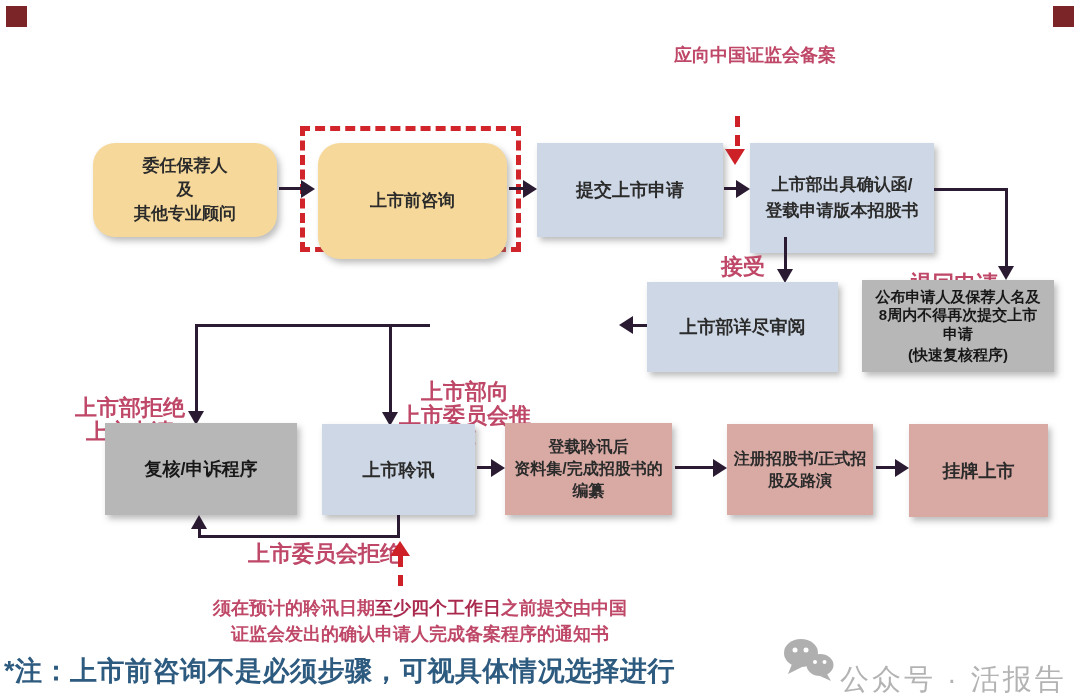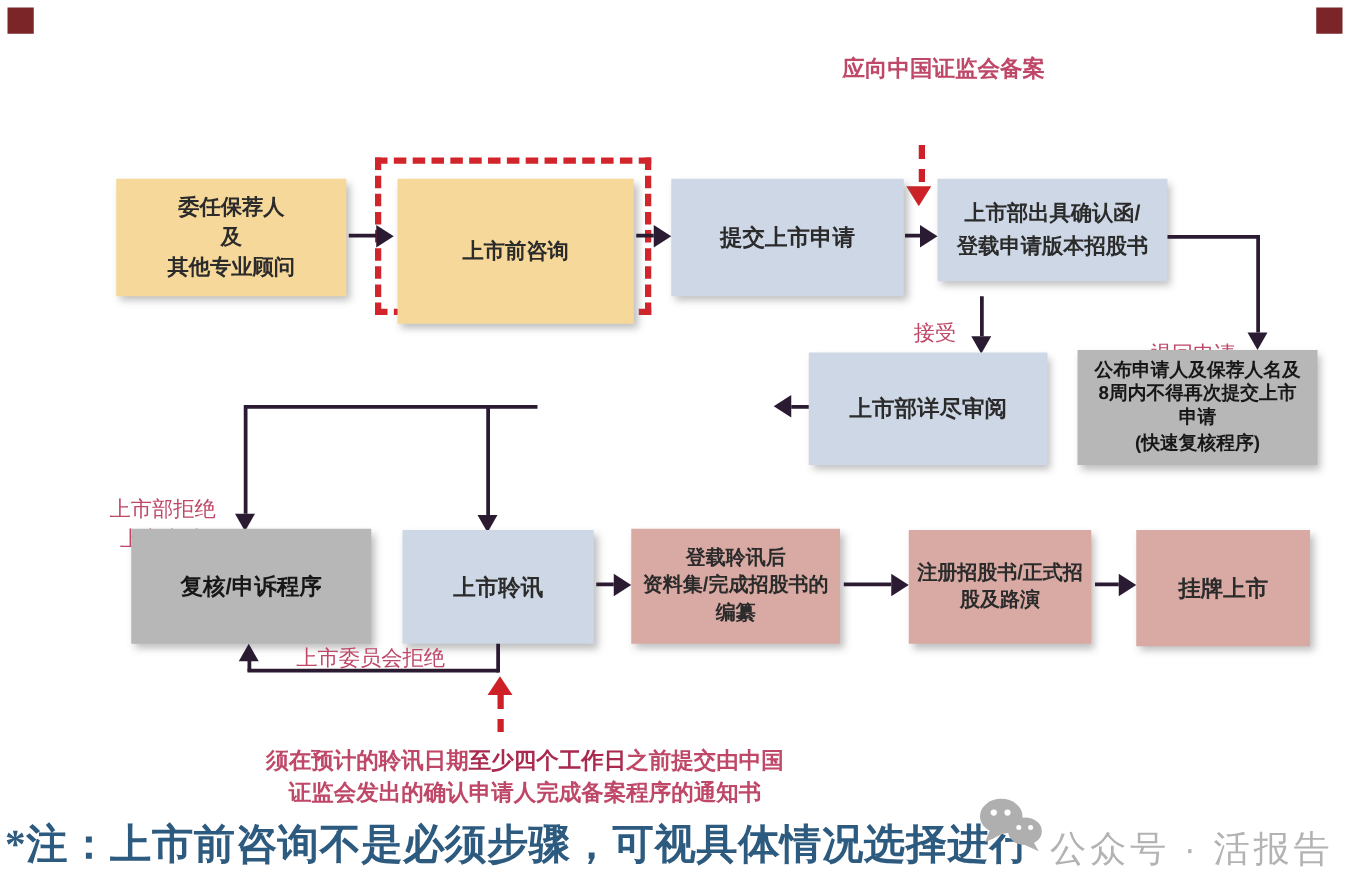--- a/index.html
+++ b/index.html
@@ -12,21 +12,21 @@
   }
   html,body{margin:0;padding:0;background:#ffffff;}
   body{font-family:"Liberation Sans","DejaVu Sans",sans-serif;}
   #canvas{position:relative;width:1080px;height:700px;background:#ffffff;overflow:hidden;}
 
   .corner{position:absolute;width:21px;height:21px;background:#7b2529;}
 
   .box{position:absolute;display:flex;flex-direction:column;align-items:center;justify-content:center;
        text-align:center;font-weight:700;color:#2b2b2b;
        box-shadow:3px 4px 6px rgba(110,110,110,.45);}
-  .yellow{background:#f6d99a;}
+  .yellow{background:#f6d99a;border-radius:22px;}
   .blue{background:#cdd7e5;}
   .gray{background:#b7b7b7;color:#171717;}
   .pink{background:#d9aaa4;}
   .fs17{font-size:17px;line-height:24px;}
   .fs18{font-size:18px;line-height:24px;}
   .fs16{font-size:16px;line-height:22px;}
   .fs15{font-size:15px;line-height:18.5px;}
 
   .dashed-rect{position:absolute;left:300px;top:126px;width:221px;height:126px;
        box-sizing:border-box;border:5px dashed #d2242b;}
@@ -36,26 +36,26 @@
   .ah{position:absolute;width:0;height:0;}
   .ah.r{border-top:9px solid transparent;border-bottom:9px solid transparent;border-left:14px solid var(--arrow);}
   .ah.l{border-top:9px solid transparent;border-bottom:9px solid transparent;border-right:14px solid var(--arrow);}
   .ah.d{border-left:8px solid transparent;border-right:8px solid transparent;border-top:14px solid var(--arrow);}
   .ah.u{border-left:8px solid transparent;border-right:8px solid transparent;border-bottom:14px solid var(--arrow);}
   .ah.red-d{border-left:10px solid transparent;border-right:10px solid transparent;border-top:16px solid var(--red);}
   .ah.red-u{border-left:10px solid transparent;border-right:10px solid transparent;border-bottom:15px solid var(--red);}
   .red-dash-v{position:absolute;width:5px;
        background:repeating-linear-gradient(to bottom,var(--red) 0 11px,transparent 11px 19px);}
 
-  .rlabel{position:absolute;color:var(--crimson);font-weight:400;font-size:17px;line-height:24px;}
+  .rlabel{position:absolute;color:var(--crimson);font-weight:700;font-size:22px;line-height:24px;}
 
   .anno{position:absolute;color:var(--crimson);font-weight:600;font-size:18px;line-height:25.5px;text-align:center;}
   .anno b{color:var(--crimson-bold);font-weight:800;}
 
-  .note{position:absolute;left:4px;top:653px;font-size:33px;font-weight:600;color:var(--note-blue);letter-spacing:.5px;font-family:Liberation Serif, serif;}
+  .note{position:absolute;left:4px;top:653px;font-size:27px;font-weight:600;color:var(--note-blue);letter-spacing:.5px;}
 
   .watermark-text{position:absolute;left:840px;top:644px;font-size:29px;color:var(--wm-gray);
        font-weight:500;letter-spacing:3px;margin-top:16px;}
 </style>
 </head>
 <body>
 
 <div id="canvas">
 
   <div class="corner" style="left:6px;top:6px;"></div>
@@ -76,21 +76,21 @@
 
   <div class="dashed-rect"></div>
   <div class="box yellow fs17" style="left:318px;top:143px;width:189px;height:116px;">
     <div>上市前咨询</div>
   </div>
 
   <div class="box blue fs18" style="left:537px;top:143px;width:186px;height:94px;">
     <div>提交上市申请</div>
   </div>
 
-  <div class="box blue fs17" style="left:750px;top:143px;width:184px;height:82px;line-height:26px;">
+  <div class="box blue fs17" style="left:750px;top:143px;width:184px;height:110px;line-height:26px;">
     <div>上市部出具确认函/</div>
     <div>登载申请版本招股书</div>
   </div>
 
   <div class="hline" style="left:279px;top:187px;width:22px;"></div>
   <div class="ah r" style="left:301px;top:180px;"></div>
 
   <div class="hline" style="left:509px;top:187px;width:14px;"></div>
   <div class="ah r" style="left:523px;top:180px;"></div>
 
@@ -123,20 +123,24 @@
   <div class="hline" style="left:196px;top:324px;width:234px;"></div>
   <div class="vline" style="left:195px;top:324px;height:87px;"></div>
   <div class="ah d" style="left:188px;top:411px;"></div>
   <div class="vline" style="left:389px;top:324px;height:88px;"></div>
   <div class="ah d" style="left:382px;top:412px;"></div>
 
   <div class="rlabel" style="left:70px;top:396px;width:120px;text-align:center;">
     <div>上市部拒绝</div>
     <div>上市申请</div>
   </div>
+  <div class="rlabel" style="left:398px;top:380px;width:134px;text-align:center;">
+    <div>上市部向</div>
+    <div>上市委员会推荐</div>
+  </div>
 
   <div class="box gray fs18" style="left:105px;top:423px;width:192px;height:92px;">
     <div>复核/申诉程序</div>
   </div>
   <div class="box blue fs18" style="left:322px;top:424px;width:153px;height:91px;">
     <div>上市聆讯</div>
   </div>
   <div class="box pink fs16" style="left:505px;top:423px;width:167px;height:92px;">
     <div>登载聆讯后</div>
     <div>资料集/完成招股书的</div>
@@ -154,21 +158,21 @@
   <div class="ah r" style="left:491px;top:459px;"></div>
   <div class="hline" style="left:675px;top:466px;width:38px;"></div>
   <div class="ah r" style="left:713px;top:459px;"></div>
   <div class="hline" style="left:876px;top:466px;width:19px;"></div>
   <div class="ah r" style="left:895px;top:459px;"></div>
 
   <div class="vline" style="left:397px;top:515px;height:23px;"></div>
   <div class="hline" style="left:198px;top:535px;width:201px;"></div>
   <div class="vline" style="left:198px;top:528px;height:9px;"></div>
   <div class="ah u" style="left:191px;top:515px;"></div>
-  <div class="rlabel" style="left:237px;top:515px;width:165px;text-align:left;">上市委员会拒绝</div>
+  <div class="rlabel" style="left:237px;top:542px;width:165px;text-align:right;">上市委员会拒绝</div>
 
   <div class="red-dash-v" style="left:398px;top:556px;height:36px;"></div>
   <div class="ah red-u" style="left:390px;top:541px;"></div>
 
   <div class="anno" style="left:130px;top:596px;width:580px;">
     <div><span>须在预计的聆讯日期</span><b>至少四个工作日</b><span>之前提交由中国</span></div>
     <div><span>证监会发出的确认申请人完成备案程序的通知书</span></div>
   </div>
 
   <div class="note">*注：上市前咨询不是必须步骤，可视具体情况选择进行</div>

